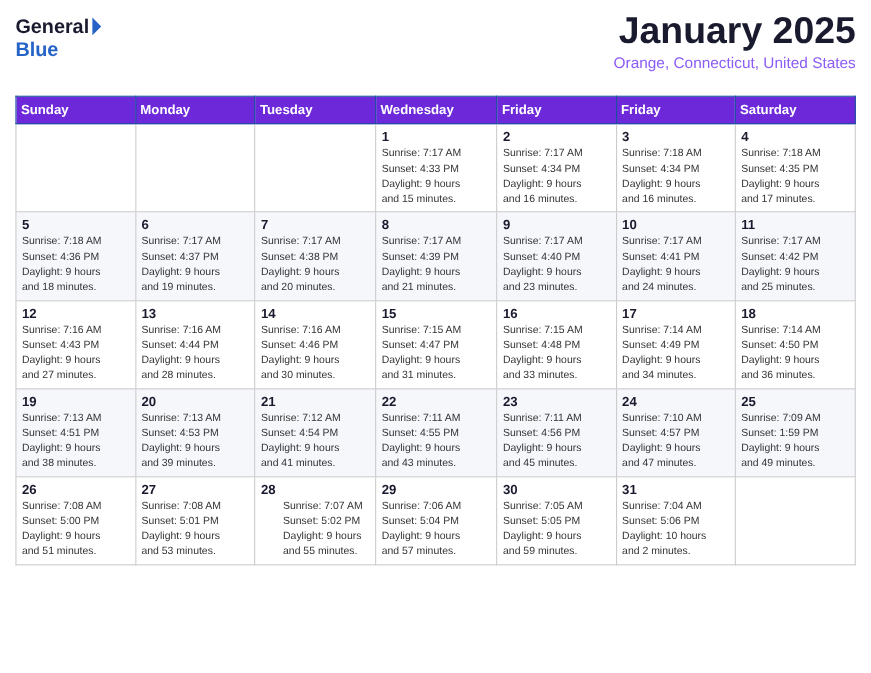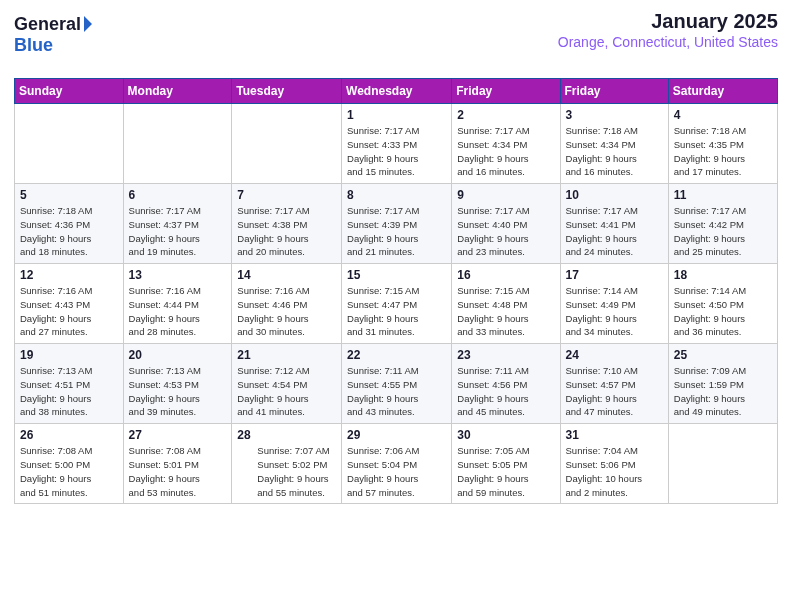--- a/index.html
+++ b/index.html
@@ -48,37 +48,37 @@
       border-left: 8px solid #2563c7;
       border-top: 8px solid transparent;
       border-bottom: 8px solid transparent;
       margin-left: 3px;
       margin-top: -2px;
     }
     .title-section {
       text-align: right;
     }
     .month-title {
-      font-size: 20px;
+      font-size: 34px;
       font-weight: bold;
       color: #1a1a2e;
       line-height: 1.1;
     }
     .location-title {
       font-size: 14px;
       color: #8b5cf6;
       margin-top: 2px;
     }
     .calendar {
       width: 100%;
       border-collapse: collapse;
       border: 1px solid #ccc;
     }
     .calendar th {
-      background: #a21caf;
+      background: #6d28d9;
       color: #fff;
       font-size: 12px;
       font-weight: bold;
       padding: 5px 4px;
       text-align: left;
       border: 1px solid #1a4fa0;
     }
     .calendar td {
       vertical-align: top;
       border: 1px solid #ccc;

